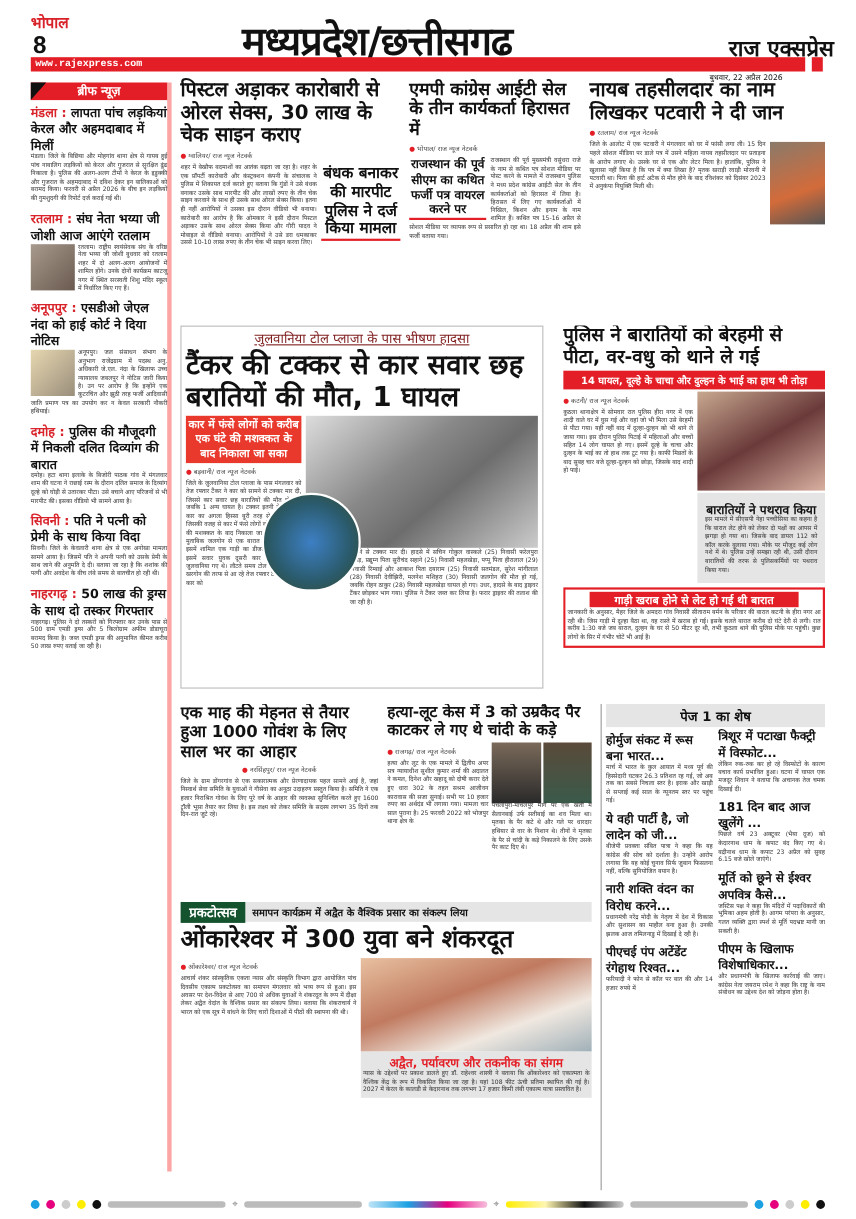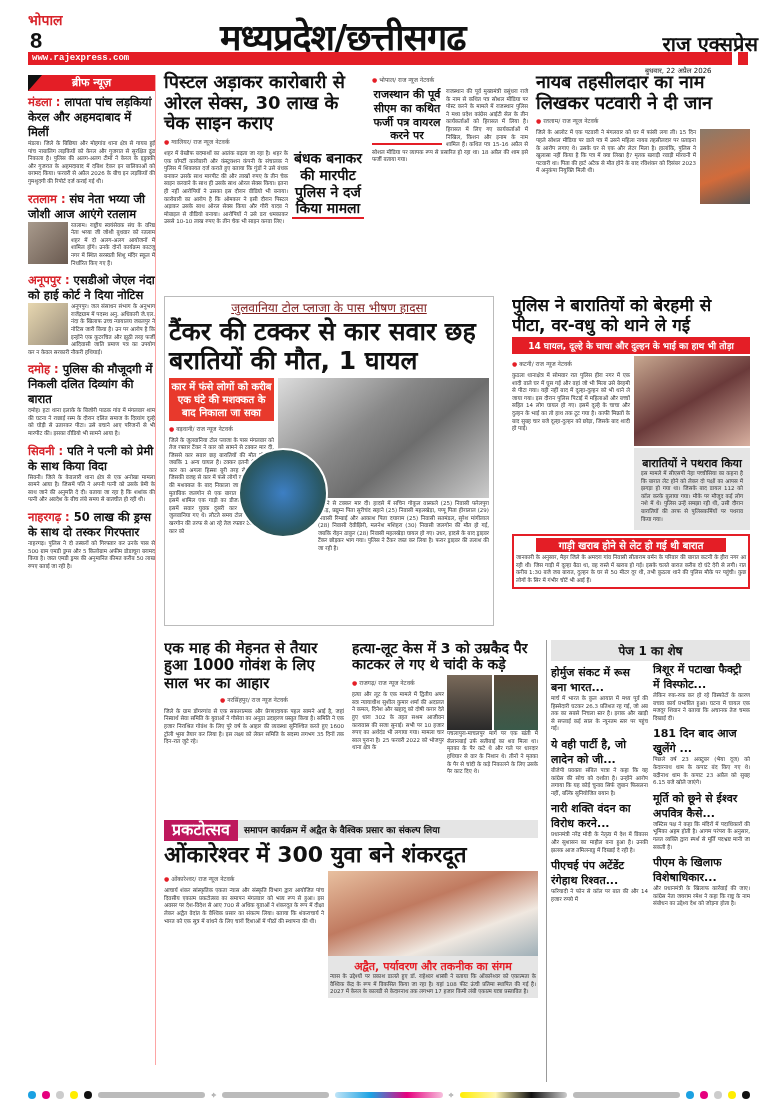--- a/index.html
+++ b/index.html
@@ -6,21 +6,21 @@
 body{width:778px;height:1108px;background:#fff;font-family:"DejaVu Sans",sans-serif;color:#111;overflow:hidden;position:relative}
 .abs{position:absolute}
 .masthead-city{left:28px;top:10px;color:#d8232a;font-size:14px;font-weight:bold}
 .masthead-page{left:30px;top:28px;font-size:22px;font-weight:bold;font-family:"Liberation Sans",sans-serif}
 .masthead-title{left:220px;top:12px;font-size:36px;font-weight:900;letter-spacing:-1px;font-family:"DejaVu Sans",sans-serif}
 .masthead-brand{right:20px;top:30px;font-size:20px;font-weight:900}
 .redbar{left:28px;top:52px;width:704px;height:13px;background:#e41e26}
 .redbar-url{left:32px;top:53px;color:#fff;font-size:9px;font-weight:bold;font-family:Liberation Mono, monospace}
 .redbar-end{left:738px;top:52px;width:10px;height:13px;background:#e41e26}
 .date{left:645px;top:66px;font-size:7px}
-.col-left{left:28px;top:75px;width:128px;height:990px;border-right:1px solid #fca5a5}
+.col-left{left:28px;top:75px;width:128px;height:990px;border-right:4px solid #fca5a5}
 .brief-head{height:16px;background:#e41e26;color:#fff;font-weight:bold;font-size:11px;text-align:center;line-height:16px;position:relative;margin-bottom:4px}
 .brief-head:before{content:"";position:absolute;left:0;top:0;border-left:14px solid #111;border-bottom:16px solid transparent}
 .brief-item{margin-bottom:6px}
 .brief-title{font-size:11.5px;font-weight:bold;line-height:15px}
 .brief-title .place{color:#d8232a}
 .text{font-size:5.5px;line-height:7.6px;color:#333;text-align:justify}
 .photo{background:linear-gradient(135deg,#a89a8c,#6a5a50);float:left;margin:0 3px 2px 0}
 .head{font-weight:bold;line-height:1.15;text-align:left}
 .byline{font-size:6px;color:#444;margin:4px 0}
 .byline:before{content:"● ";color:#e41e26}
@@ -74,20 +74,21 @@
 </div>
 
 <div class="abs" style="left:164px;top:72px;width:200px">
   <div class="head" style="font-size:18px">पिस्टल अड़ाकर कारोबारी से ओरल सेक्स, 30 लाख के चेक साइन कराए</div>
   <div class="byline">ग्वालियर/ राज न्यूज नेटवर्क</div>
   <div style="float:right;width:72px;margin:0 0 3px 4px;font-size:14px;font-weight:900;text-align:center;line-height:1.2;border-bottom:2px solid #e41e26">बंधक बनाकर की मारपीट पुलिस ने दर्ज किया मामला</div>
   <div class="text">शहर में बेखौफ बदमाशों का आतंक बढ़ता जा रहा है। शहर के एक प्रॉपर्टी कारोबारी और कंस्ट्रक्शन कंपनी के संचालक ने पुलिस में शिकायत दर्ज कराते हुए बताया कि गुंडों ने उसे बंधक बनाकर उसके साथ मारपीट की और लाखों रुपए के तीन चेक साइन करवाने के साथ ही उसके साथ ओरल सेक्स किया। इतना ही नहीं आरोपियों ने उसका इस दौरान वीडियो भी बनाया। कारोबारी का आरोप है कि ओमकार ने इसी दौरान पिस्टल अड़ाकर उसके साथ ओरल सेक्स किया और गौरी यादव ने मोबाइल से वीडियो बनाया। आरोपियों ने उसे डरा धमकाकर उससे 10-10 लाख रुपए के तीन चेक भी साइन करवा लिए।</div>
 </div>
 
 <div class="abs" style="left:372px;top:72px;width:156px">
+  <div class="head" style="font-size:16px">एमपी कांग्रेस आईटी सेल के तीन कार्यकर्ता हिरासत में</div>
   <div class="byline">भोपाल/ राज न्यूज नेटवर्क</div>
   <div style="float:left;width:70px;margin:0 4px 3px 0;font-size:11px;font-weight:900;text-align:center;line-height:1.25;border-bottom:2px solid #e41e26">राजस्थान की पूर्व सीएम का कथित फर्जी पत्र वायरल करने पर</div>
   <div class="text">राजस्थान की पूर्व मुख्यमंत्री वसुंधरा राजे के नाम से कथित पत्र सोशल मीडिया पर पोस्ट करने के मामले में राजस्थान पुलिस ने मध्य प्रदेश कांग्रेस आईटी सेल के तीन कार्यकर्ताओं को हिरासत में लिया है। हिरासत में लिए गए कार्यकर्ताओं में निखिल, किशन और इनाम के नाम शामिल हैं। कथित पत्र 15-16 अप्रैल से सोशल मीडिया पर व्यापक रूप से प्रसारित हो रहा था। 18 अप्रैल की शाम इसे फर्जी बताया गया।</div>
 </div>
 
 <div class="abs" style="left:536px;top:72px;width:214px">
   <div class="head" style="font-size:18px">नायब तहसीलदार का नाम लिखकर पटवारी ने दी जान</div>
   <div class="byline">रतलाम/ राज न्यूज नेटवर्क</div>
   <div class="photo" style="float:right;width:50px;height:75px;margin:0 0 3px 4px;background:linear-gradient(160deg,#8a7a6a,#d36b3a 60%,#555)"></div>
   <div class="text">जिले के आलोट में एक पटवारी ने मंगलवार को घर में फांसी लगा ली। 15 दिन पहले सोशल मीडिया पर डाले पत्र में उसने महिला नायब तहसीलदार पर प्रताड़ना के आरोप लगाए थे। उसके घर से एक और लेटर मिला है। हालांकि, पुलिस ने खुलासा नहीं किया है कि पत्र में क्या लिखा है? मृतक खराड़ी रवाड़ी मोरवनी में पटवारी था। पिता की हार्ट अटैक से मौत होने के बाद रविशंकर को दिसंबर 2023 में अनुकंपा नियुक्ति मिली थी।</div>
@@ -151,21 +152,21 @@
         <div style="flex:1;background:linear-gradient(#7a6a5a,#2a2a2a)"></div>
         <div style="flex:1;background:linear-gradient(#5a4a3a,#3a5a4a)"></div>
       </div>
       <div class="text">पचलापुरा-माचलपुर मार्ग पर एक खंती में सैलानबाई उर्फ सतीबाई का शव मिला था। मृतका के पैर कटे थे और गले पर धारदार हथियार से वार के निशान थे। तीनों ने मृतका के पैर से चांदी के कड़े निकालने के लिए उसके पैर काट दिए थे।</div>
     </div>
   </div>
 </div>
 
 <div class="abs" style="left:164px;top:820px;width:374px;height:262px;overflow:hidden">
   <div style="display:flex;align-items:center;background:#e5e5e5;height:18px">
-    <span style="background:#be185d;color:#fff;font-weight:bold;font-size:16px;padding:1px 8px">प्रकटोत्सव</span>
+    <span style="background:#14532d;color:#fff;font-weight:bold;font-size:12px;padding:1px 8px">प्रकटोत्सव</span>
     <span style="font-size:9px;font-weight:bold;padding-left:6px">समापन कार्यक्रम में अद्वैत के वैश्विक प्रसार का संकल्प लिया</span>
   </div>
   <div class="head" style="font-size:22px;font-weight:900;margin:4px 0">ओंकारेश्वर में 300 युवा बने शंकरदूत</div>
   <div style="display:flex;gap:4px">
     <div style="width:160px">
       <div class="byline">ओंकारेश्वर/ राज न्यूज नेटवर्क</div>
       <div class="text">आचार्य शंकर सांस्कृतिक एकता न्यास और संस्कृति विभाग द्वारा आयोजित पांच दिवसीय एकात्म प्रकटोत्सव का समापन मंगलवार को भव्य रूप से हुआ। इस अवसर पर देश-विदेश से आए 700 से अधिक युवाओं ने शंकरदूत के रूप में दीक्षा लेकर अद्वैत वेदांत के वैश्विक प्रसार का संकल्प लिया। बताया कि शंकराचार्य ने भारत को एक सूत्र में बांधने के लिए चारों दिशाओं में पीठों की स्थापना की थी।</div>
     </div>
     <div style="flex:1">
       <div style="height:85px;background:linear-gradient(160deg,#e8c0a0,#c07a60 40%,#f0e8e0 70%,#a0b0b8)"></div>

